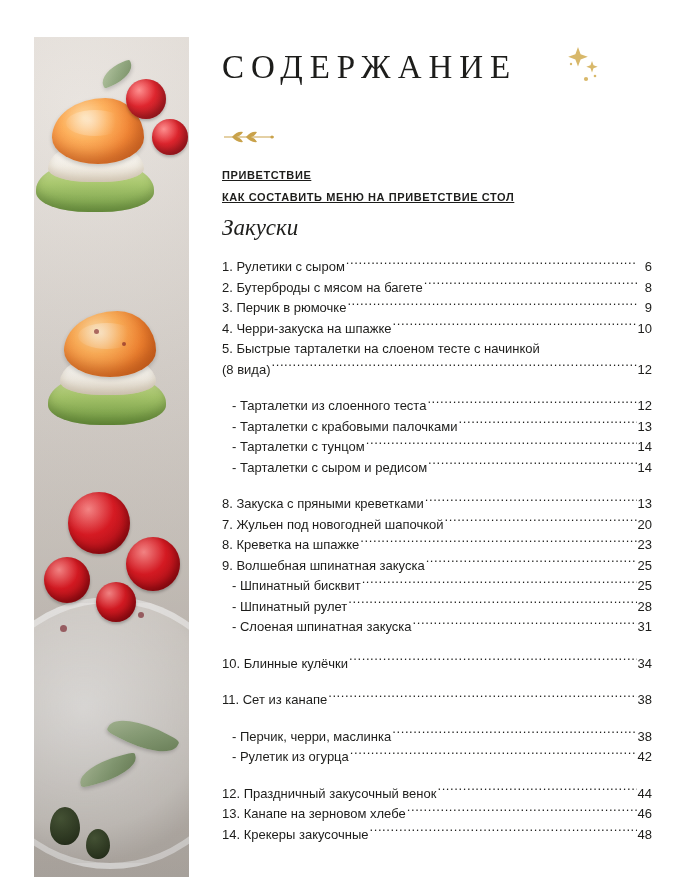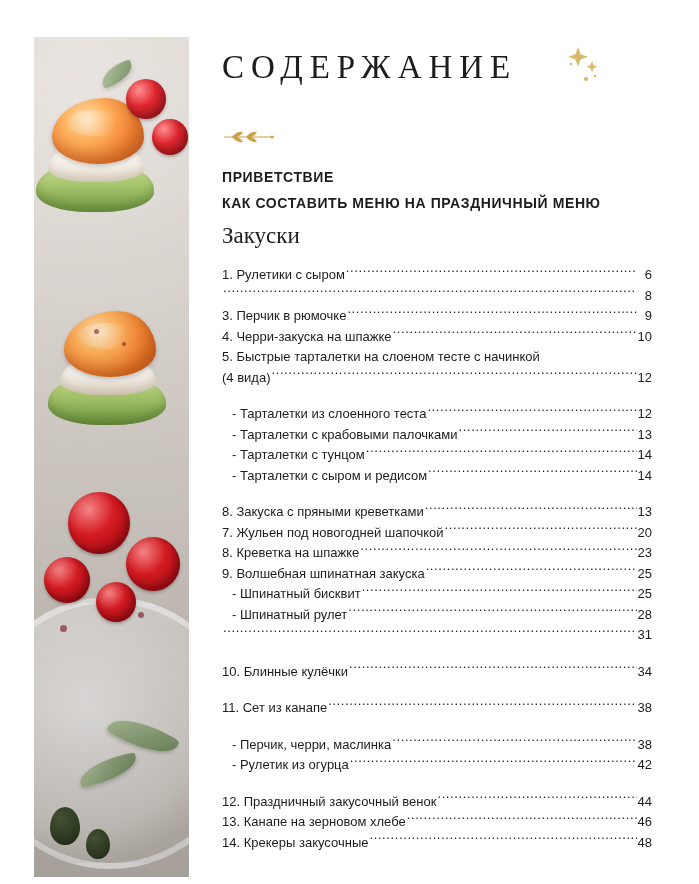--- a/index.html
+++ b/index.html
@@ -157,28 +157,30 @@
     pointer-events: none;
   }
   .divider-orn {
     margin-top: 18px;
     margin-bottom: 20px;
     width: 54px;
     height: 16px;
   }
 
   .section-caps {
-    font-size: 14px;
+    font-size: 11px;
     font-weight: bold;
     letter-spacing: 0.6px;
     color: #1d1d1b;
     margin-bottom: 10px;
+    text-decoration: underline;
   }
   .script-head {
     font-family: "Liberation Serif", serif;
+    font-style: italic;
     font-size: 23px;
     color: #1d1d1b;
     margin-top: 12px;
     margin-bottom: 16px;
   }
 
   .toc-group {
     margin-bottom: 16px;
   }
   .toc-line {
@@ -284,50 +286,51 @@
     <svg class="divider-orn" viewBox="0 0 54 16">
       <path d="M2 8 H52" stroke="#c9a24a" stroke-width="1.2" fill="none"></path>
       <path d="M10 8 q5 -6 11 -5 q-3 6 -11 5 z" fill="#c9a24a"></path>
       <path d="M10 8 q5 6 11 5 q-3 -6 -11 -5 z" fill="#c9a24a"></path>
       <path d="M24 8 q5 -6 11 -5 q-3 6 -11 5 z" fill="#c9a24a"></path>
       <path d="M24 8 q5 6 11 5 q-3 -6 -11 -5 z" fill="#c9a24a"></path>
       <circle cx="50" cy="8" r="1.6" fill="#c9a24a"></circle>
     </svg>
 
     <div class="section-caps">ПРИВЕТСТВИЕ</div>
-    <div class="section-caps">КАК СОСТАВИТЬ МЕНЮ НА ПРАЗДНИЧНЫЙ МЕНЮ</div>
+    <div class="section-caps">КАК СОСТАВИТЬ МЕНЮ НА ПРИВЕТСТВИЕ СТОЛ</div>
 
     <div class="script-head">Закуски</div>
 
     
     <div class="toc-group">
       <div class="toc-line">
         <span class="toc-label">1. Рулетики с сыром</span>
         <span class="toc-dots"></span>
         <span class="toc-page">6</span>
       </div>
       <div class="toc-line">
+        <span class="toc-label">2. Бутерброды с мясом на багете</span>
         <span class="toc-dots"></span>
         <span class="toc-page">8</span>
       </div>
       <div class="toc-line">
         <span class="toc-label">3. Перчик в рюмочке</span>
         <span class="toc-dots"></span>
         <span class="toc-page">9</span>
       </div>
       <div class="toc-line">
         <span class="toc-label">4. Черри-закуска на шпажке</span>
         <span class="toc-dots"></span>
         <span class="toc-page">10</span>
       </div>
 
       <div class="toc-wrap2">
         <div class="row1">5. Быстрые тарталетки на слоеном тесте с начинкой</div>
         <div class="toc-line">
-          <span class="toc-label">(4 вида)</span>
+          <span class="toc-label">(8 вида)</span>
           <span class="toc-dots"></span>
           <span class="toc-page">12</span>
         </div>
       </div>
     </div>
 
     
     <div class="toc-group">
       <div class="toc-line sub">
         <span class="toc-label">- Тарталетки из слоенного теста</span>
@@ -377,20 +380,21 @@
         <span class="toc-label">- Шпинатный бисквит</span>
         <span class="toc-dots"></span>
         <span class="toc-page">25</span>
       </div>
       <div class="toc-line sub">
         <span class="toc-label">- Шпинатный рулет</span>
         <span class="toc-dots"></span>
         <span class="toc-page">28</span>
       </div>
       <div class="toc-line sub">
+        <span class="toc-label">- Слоеная шпинатная закуска</span>
         <span class="toc-dots"></span>
         <span class="toc-page">31</span>
       </div>
     </div>
 
     
     <div class="toc-group">
       <div class="toc-line">
         <span class="toc-label">10. Блинные кулёчки</span>
         <span class="toc-dots"></span>

